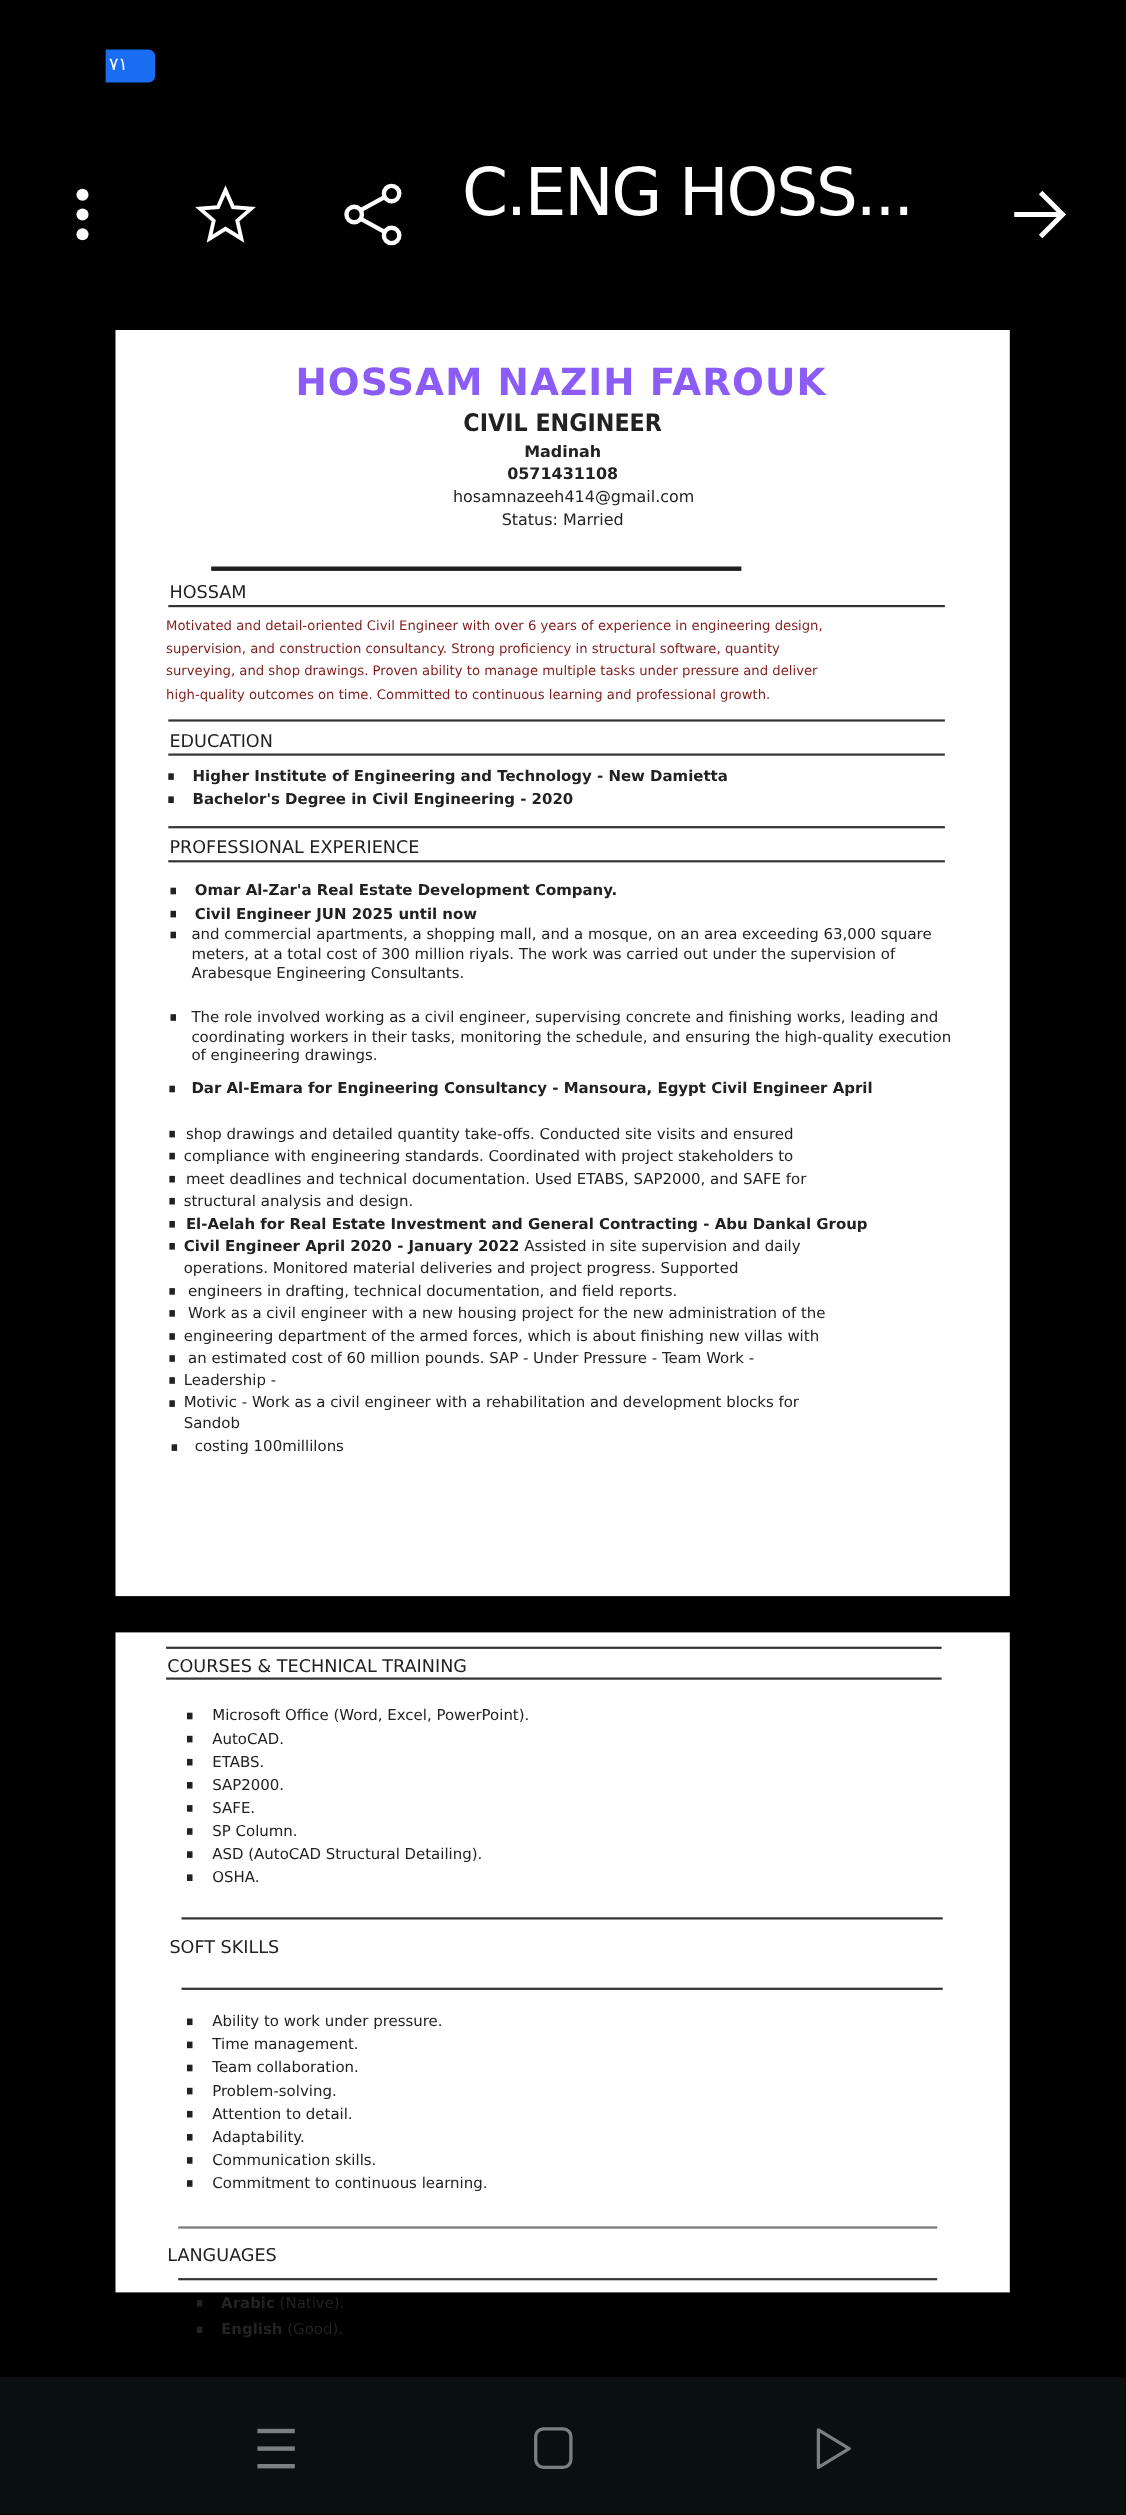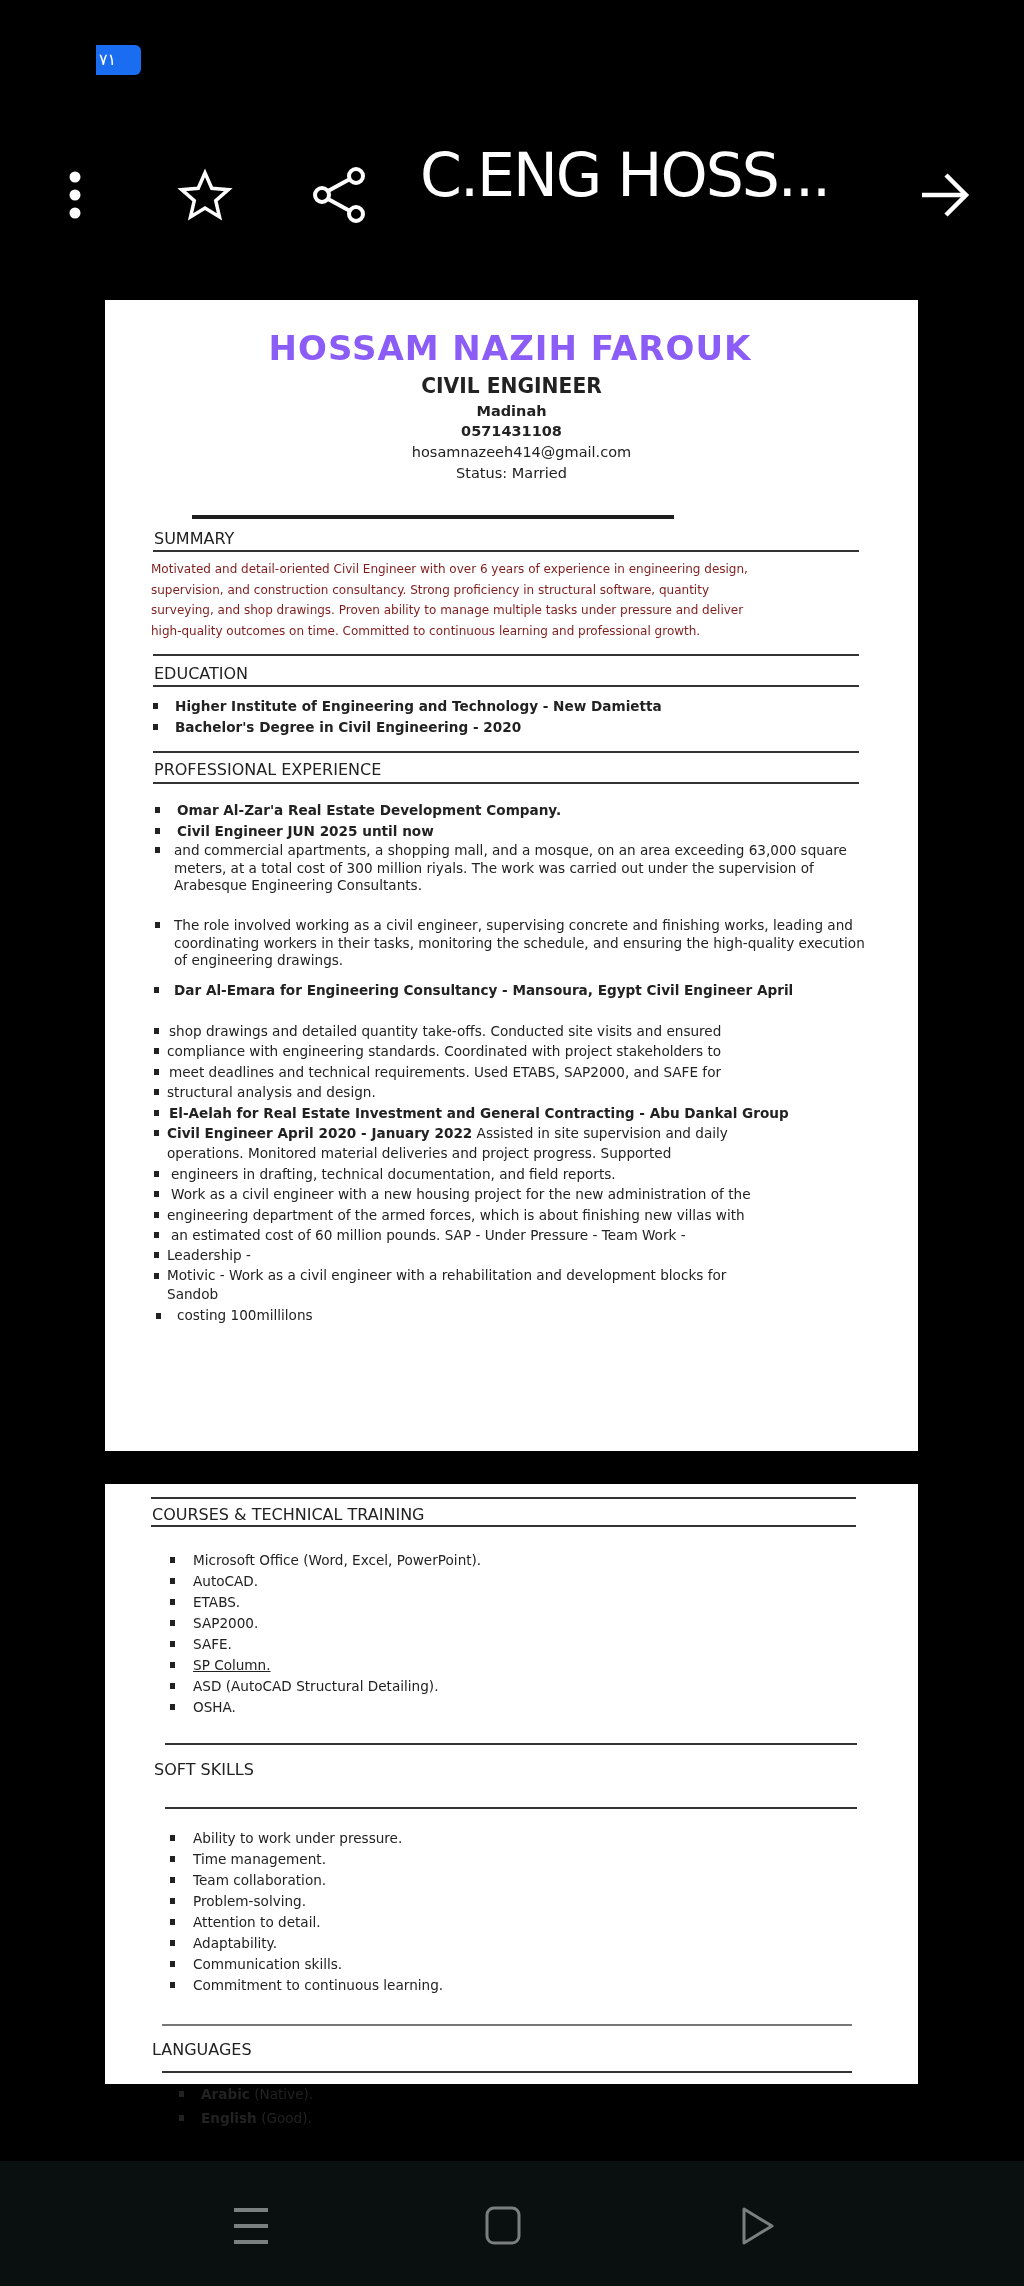--- a/index.html
+++ b/index.html
@@ -85,21 +85,21 @@
 
 <div class="page page1">
   <div class="name">HOSSAM NAZIH FAROUK</div>
   <div class="role">CIVIL ENGINEER</div>
   <div class="contact c1">Madinah</div>
   <div class="contact c2">0571431108</div>
   <div class="contact c3">hosamnazeeh414@gmail.com</div>
   <div class="contact c4">Status: Married</div>
   <div class="thick-rule"></div>
 
-  <div class="sec-h" style="left:49px; top:229px;">SUMMARY</div>
+  <div class="sec-h" style="left:49px; top:229px;">HOSSAM</div>
   <div class="rule" style="left:48px; width:706px; top:250px;"></div>
   <div class="para" style="left:46px; top:259px; width:740px;">
     <div>Motivated and detail-oriented Civil Engineer with over 6 years of experience in engineering design,</div>
     <div>supervision, and construction consultancy. Strong proficiency in structural software, quantity</div>
     <div>surveying, and shop drawings. Proven ability to manage multiple tasks under pressure and deliver</div>
     <div>high-quality outcomes on time. Committed to continuous learning and professional growth.</div>
   </div>
   <div class="rule" style="left:48px; width:706px; top:354px;"></div>
 
   <div class="sec-h" style="left:49px; top:364px;">EDUCATION</div>
@@ -145,21 +145,21 @@
   <div class="bl" style="left:49px; top:721px; width:740px;">
     <span class="b"></span>
       <span class="t" style="padding-left:15px">shop drawings and detailed quantity take-offs. Conducted site visits and ensured</span>
   </div>
   <div class="bl" style="left:49px; top:741px; width:740px;">
     <span class="b"></span>
       <span class="t" style="padding-left:13px">compliance with engineering standards. Coordinated with project stakeholders to</span>
   </div>
   <div class="bl" style="left:49px; top:762px; width:740px;">
     <span class="b"></span>
-      <span class="t" style="padding-left:15px">meet deadlines and technical requirements. Used ETABS, SAP2000, and SAFE for</span>
+      <span class="t" style="padding-left:15px">meet deadlines and technical documentation. Used ETABS, SAP2000, and SAFE for</span>
   </div>
   <div class="bl" style="left:49px; top:782px; width:740px;">
     <span class="b"></span>
       <span class="t" style="padding-left:13px">structural analysis and design.</span>
   </div>
 
   <div class="bl bold" style="left:49px; top:803px; width:740px;">
     <span class="b"></span>
       <span class="t" style="padding-left:15px">El-Aelah for Real Estate Investment and General Contracting - Abu Dankal Group</span>
   </div>
@@ -222,21 +222,21 @@
       <div class="bl" style="left: 65px; top: 129px; width: 600px;">
         <span class="b"></span>
         <span class="t" style="padding-left: 23px;">SAP2000.</span>
       </div>
       <div class="bl" style="left: 65px; top: 150px; width: 600px;">
         <span class="b"></span>
         <span class="t" style="padding-left: 23px;">SAFE.</span>
       </div>
       <div class="bl" style="left: 65px; top: 171px; width: 600px;">
         <span class="b"></span>
-        <span class="t" style="padding-left: 23px; text-decoration: underline;">SP Column.</span>
+        <span class="t" style="padding-left: 23px;">SP Column.</span>
       </div>
       <div class="bl" style="left: 65px; top: 192px; width: 600px;">
         <span class="b"></span>
         <span class="t" style="padding-left: 23px;">ASD (AutoCAD Structural Detailing).</span>
       </div>
       <div class="bl" style="left: 65px; top: 213px; width: 600px;">
         <span class="b"></span>
         <span class="t" style="padding-left: 23px;">OSHA.</span>
       </div>
     </div>

